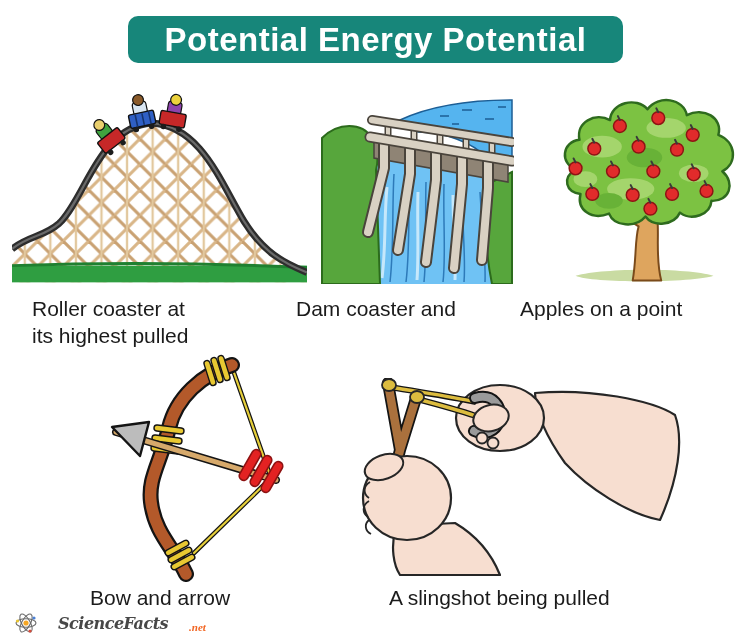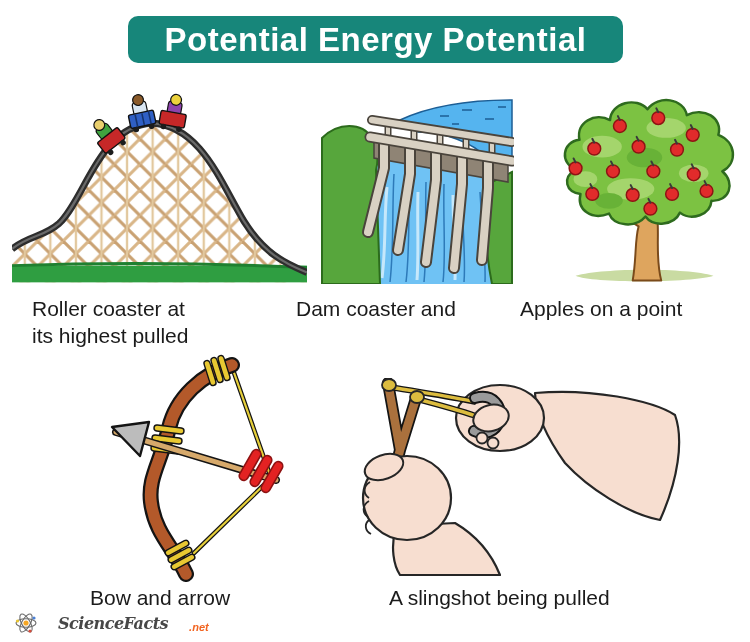--- a/index.html
+++ b/index.html
@@ -7,21 +7,21 @@
          font-family:"Liberation Sans",sans-serif;}
   .banner{position:absolute;left:128px;top:16px;width:495px;height:47px;background:#17867A;
           border-radius:10px;display:flex;align-items:center;justify-content:center;}
   .banner span{color:#ffffff;font-weight:bold;font-size:33px;letter-spacing:.5px;
                font-family:"Liberation Sans",sans-serif;}
   .art{position:absolute;}
   .cap{position:absolute;text-align:left;font-size:21px;line-height:27px;color:#1b1b1b;}
   .logo{position:absolute;left:14px;top:611px;display:flex;align-items:center;gap:20px;}
   .brand{font-family:"DejaVu Serif",serif;font-style:italic;font-weight:bold;
          font-size:16px;color:#474747;letter-spacing:-.5px;}
-  .tld{font-family:Liberation Sans, sans-serif;font-style:italic;font-weight:bold;
+  .tld{font-family:Liberation Serif, serif;font-style:italic;font-weight:bold;
        font-size:11px;color:#F26522;margin-left:1px;align-self:flex-end;padding-bottom:2px;}
 </style>
 </head>
 <body>
 
 <div id="frame">
 
   <div class="banner">
     <span>Potential Energy Potential</span>
   </div>

